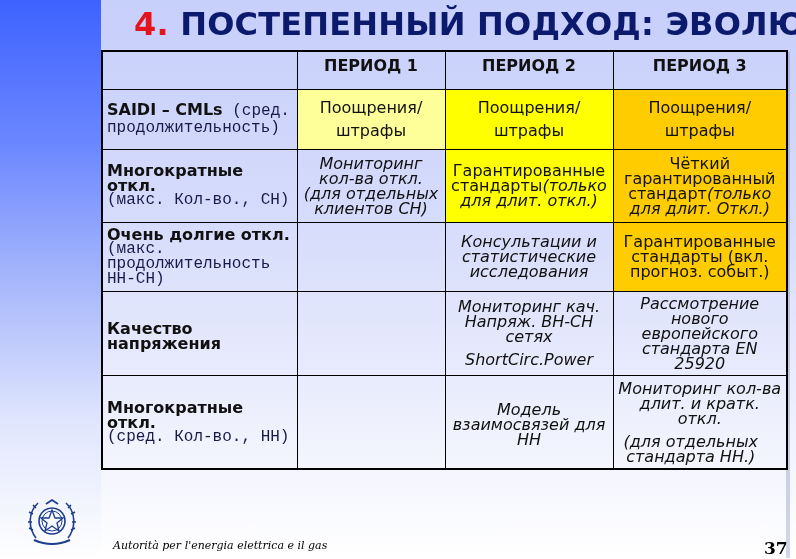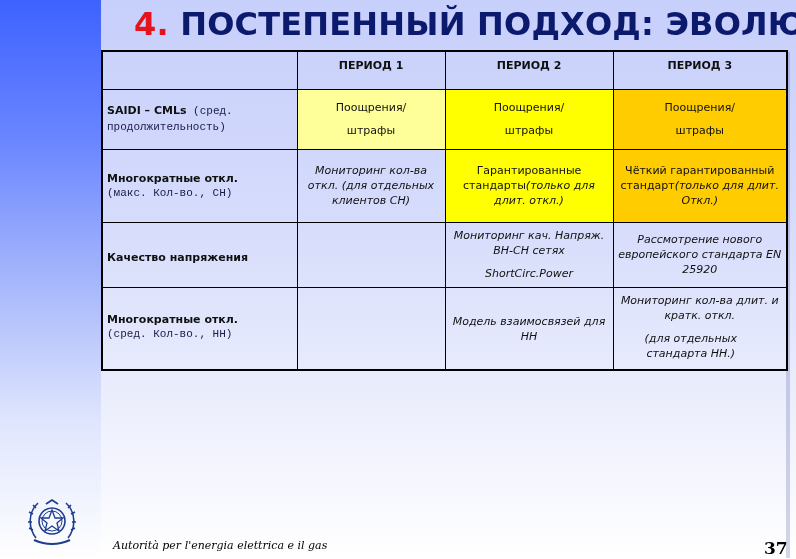--- a/index.html
+++ b/index.html
@@ -21,21 +21,21 @@
   .emblem {
     position: absolute; left: 26px; top: 494px; width: 52px; height: 56px;
   }
   table.grid {
     position: absolute; left: 101px; top: 50px;
     border-collapse: collapse; table-layout: fixed;
     border: 2px solid #000;
   }
   table.grid td {
     border: 1px solid #000; padding: 4px 4px; vertical-align: middle;
-    font-size: 11px; line-height: 15px; color: #111; margin-left: 28px;
+    font-size: 16px; line-height: 15px; color: #111; margin-left: 28px;
   }
   .hdr { font-weight: bold; font-size: 12px; color: #0c1a6e; text-align: center; vertical-align: top !important; padding-top: 6px !important; }
   .rowlabel { color: #0c1a6e; font-size: 12px; text-align: left; }
   .rowlabel .b { font-weight: bold; }
   .rowlabel .n { color: #1a1a4a; font-family: Liberation Mono, monospace; }
   .cell { text-align: center; }
   .it { font-style: italic; }
   .c-empty { background: transparent; }
   .pale { background: #ffff99; }
   .yel { background: #ffff00; }
@@ -107,20 +107,29 @@
     <td class="cell it c-empty">Мониторинг кол-ва откл. (для отдельных клиентов СН)</td>
     <td class="cell yel">
       <span>Гарантированные стандарты</span><span class="it">(только для длит. откл.)</span>
     </td>
     <td class="cell org">
       <span>Чёткий гарантированный стандарт</span><span class="it">(только для длит. Откл.)</span>
     </td>
   </tr>
 
 
+  <tr style="height:62px">
+    <td class="rowlabel">
+      <div class="b">Очень долгие откл.</div>
+      <div class="n">(макс. продолжительность НН-СН)</div>
+    </td>
+    <td class="cell"></td>
+    <td class="cell it">Консультации и статистические исследования</td>
+    <td class="cell org">Гарантированные стандарты (вкл. прогноз. событ.)</td>
+  </tr>
 
 
   <tr style="height:65px">
     <td class="rowlabel">
       <div class="b" style="margin-top:6px">Качество напряжения</div>
     </td>
     <td class="cell"></td>
     <td class="cell it">
       <div>Мониторинг кач. Напряж. ВН-СН сетях</div>
       <span class="tall-gap"></span>

